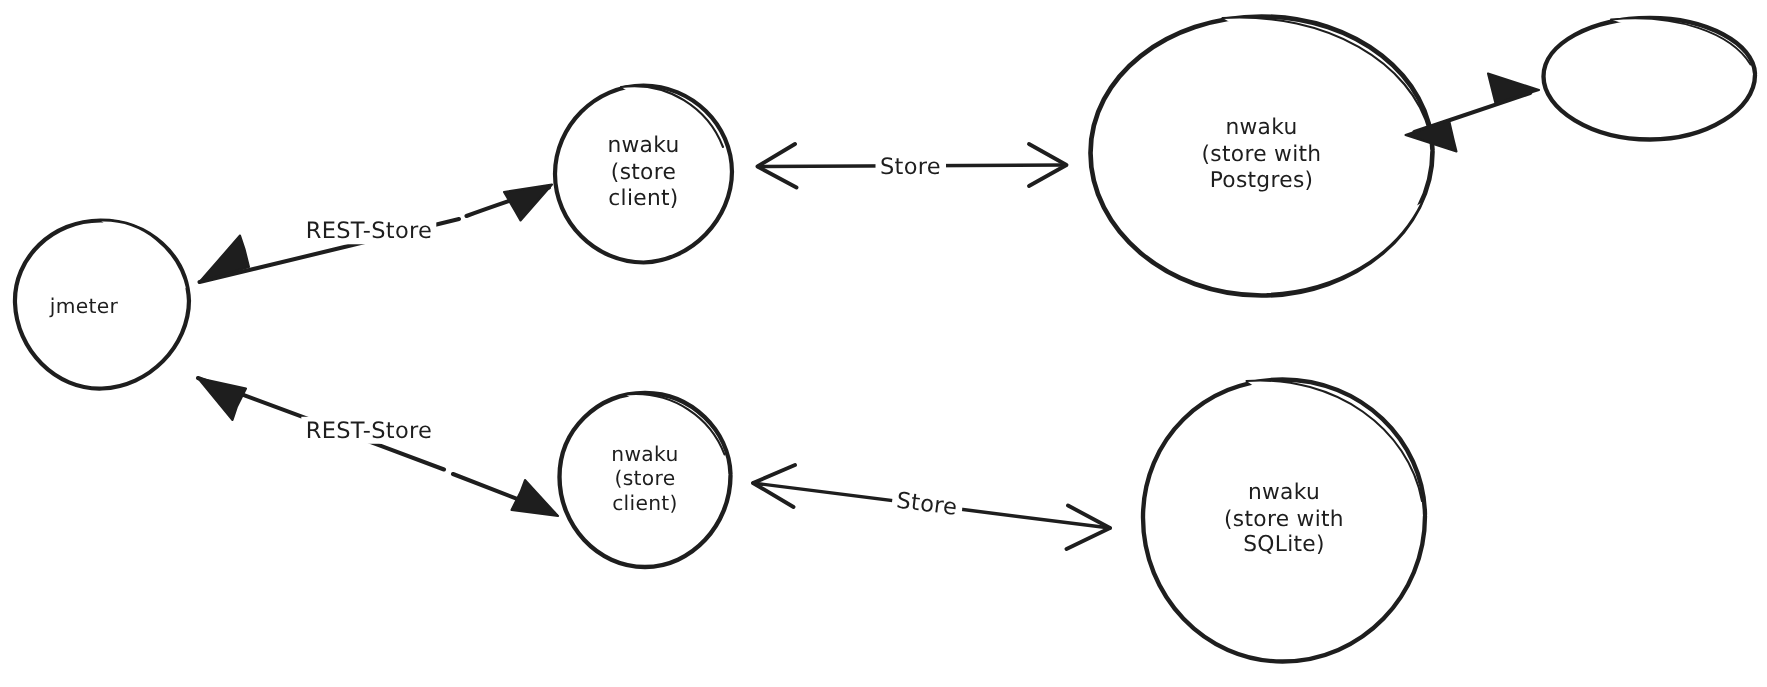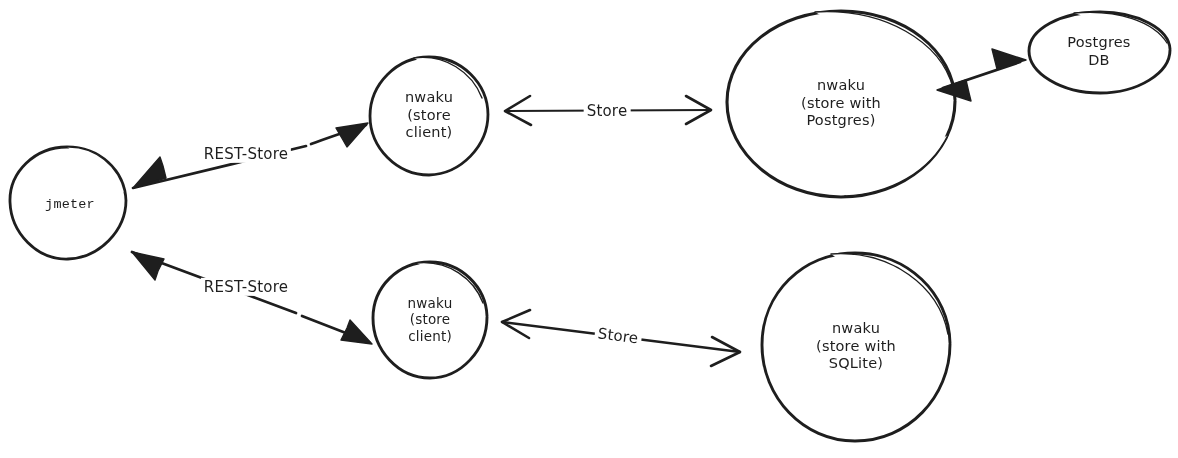--- a/index.html
+++ b/index.html
@@ -138,32 +138,30 @@
     </g>
 
     <g>
       <path class="edge-line" stroke-width="2.3" d="M502 322 L740 352"></path>
       <polyline class="arrow-head" stroke-width="2.5" points="530,310 502,322 529,338"></polyline>
       <polyline class="arrow-head" stroke-width="2.5" points="712,337 740,352 711,366"></polyline>
     </g>
 
   </svg>
 
-  <div class="node-label label-sm" style="left:70px; top:205px;font-family:Liberation Mono, monospace;">jmeter</div>
+  <div class="node-label label-sm" style="left:56px; top:205px;">jmeter</div>
 
   <div class="node-label" style="left:429px; top:116px;">nwaku
 (store
 client)</div>
 
   <div class="node-label" style="left:841px; top:104px;">nwaku
 (store with
 Postgres)</div>
 
-  <div class="node-label" style="left:1099px; top:52px;">Postgres
-DB</div>
 
   <div class="node-label label-sm" style="left:430px; top:320px;">nwaku
 (store
 client)</div>
 
   <div class="node-label" style="left:856px; top:347px;">nwaku
 (store with
 SQLite)</div>
 
   <div class="edge-label" style="left:246px; top:154px;">REST-Store</div>

